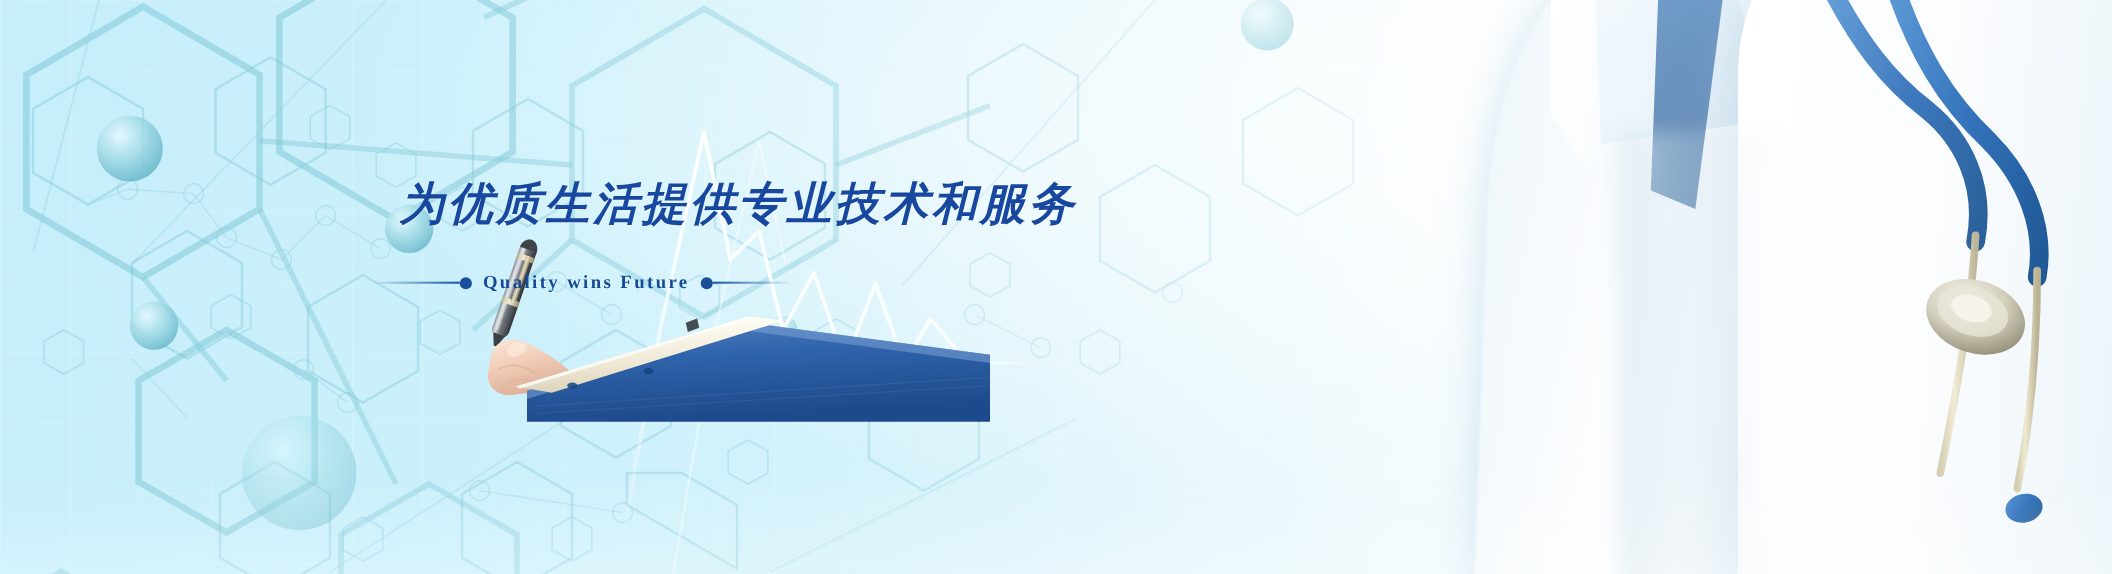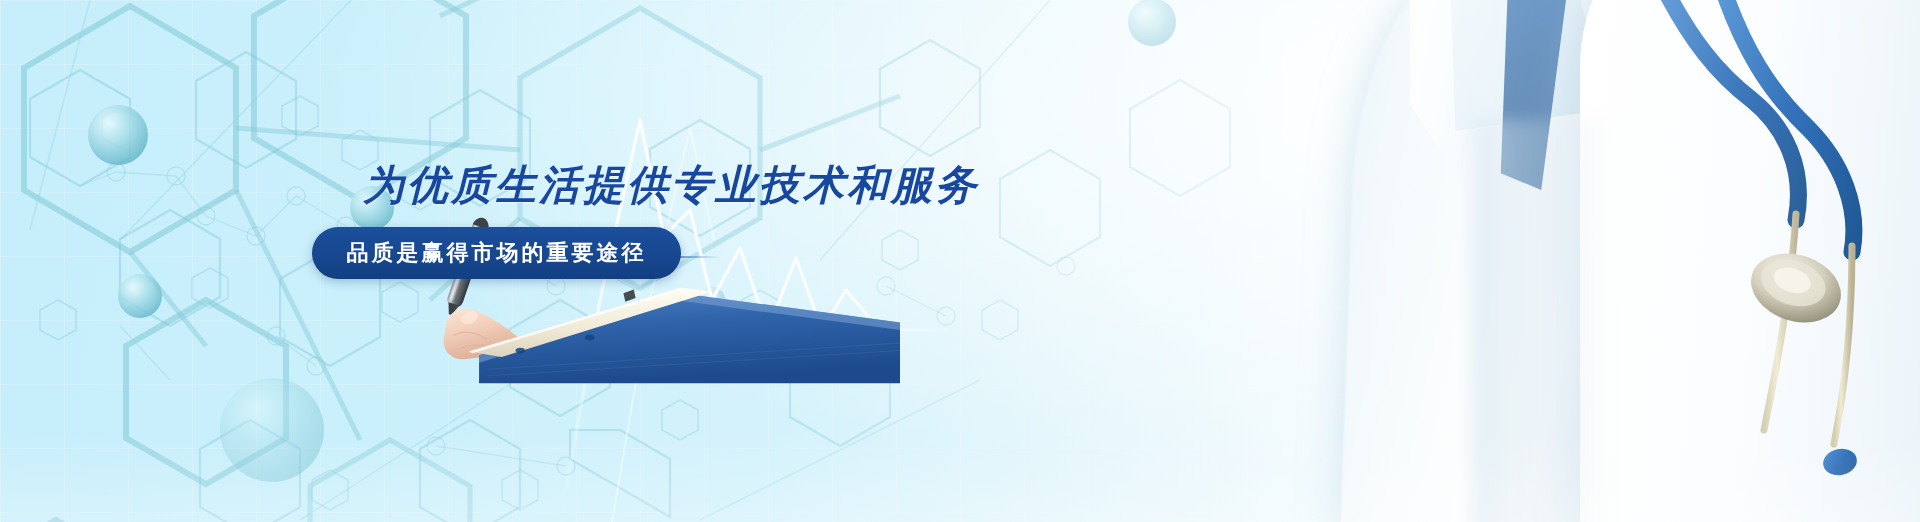--- a/index.html
+++ b/index.html
@@ -408,18 +408,15 @@
     <div class="headline">为优质生活提供专业技术和服务</div>
 
     <div class="subline">
       <span class="rule left"></span>
       <span class="dot"></span>
       <span class="en">Quality wins Future</span>
       <span class="dot"></span>
       <span class="rule right"></span>
     </div>
 
-    <div class="pill">
-      <span class="pill-text">品质是赢得市场的重要途径</span>
-    </div>
   </div>
 
 </div>
 
 </body></html>

